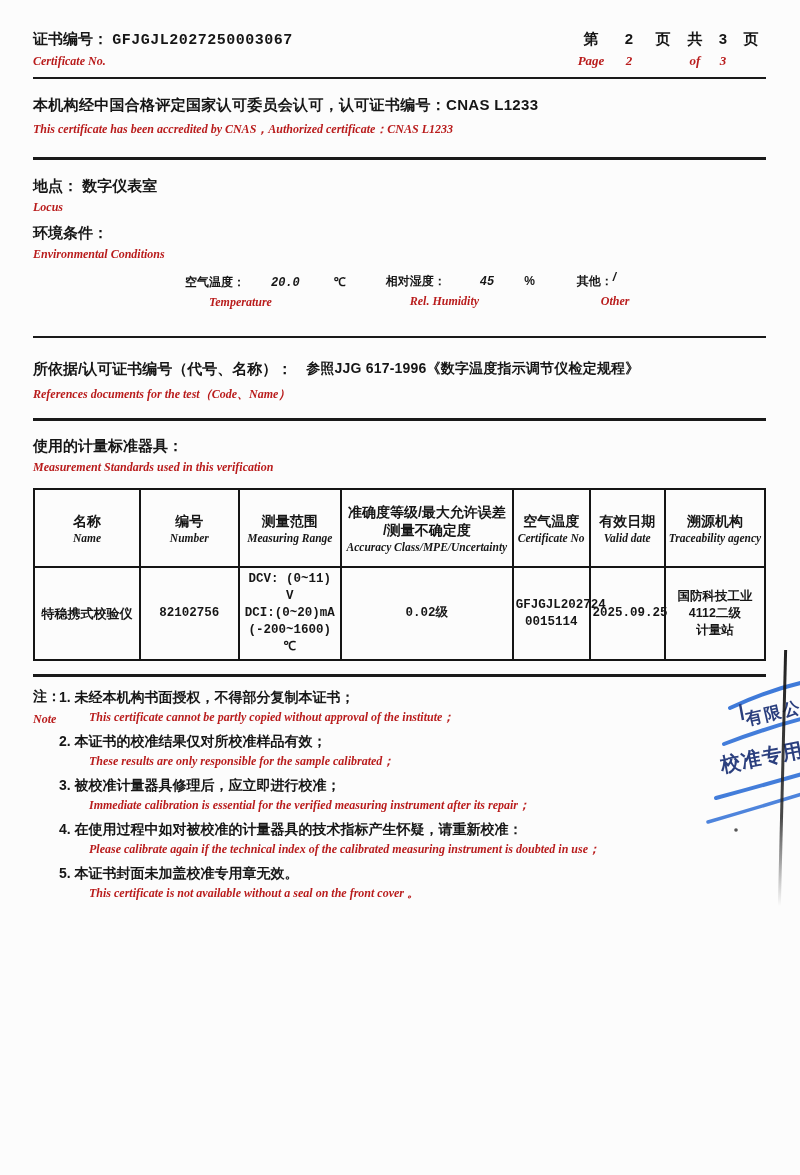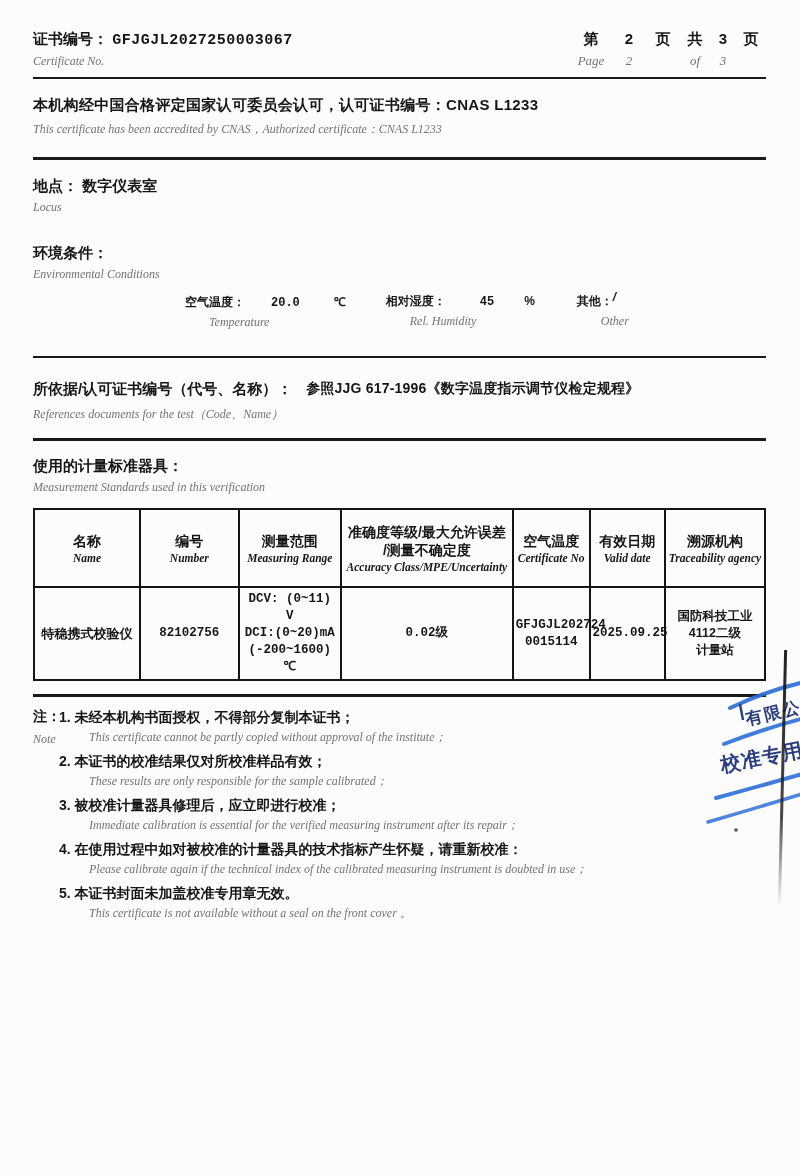--- a/index.html
+++ b/index.html
@@ -2,21 +2,21 @@
 <html><head>
 <meta charset="utf-8">
 <style>
   * { margin:0; padding:0; box-sizing:border-box; }
   html,body { width:800px; height:1175px; }
   body { font-family:"Liberation Sans", sans-serif; color:#161616; background:#ffffff; }
   .page { position:relative; width:800px; height:1175px; background:#fcfcfc; overflow:hidden; }
   .content { position:relative; padding:30px 34px 0 33px; }
 
   .zh-b { font-weight:700; }
-  .en-i { font-family:"Liberation Serif", serif; font-style:italic; font-weight:400; font-size:12px; color:#737373; }
+  .en-i { font-family:"Liberation Serif", serif; font-style:italic; font-weight:700; font-size:12px; color:#b91c1c; }
   .mono { font-family:"Liberation Mono","DejaVu Sans Mono",monospace; font-weight:700; }
   .pre { white-space:pre-line; }
 
   .rule { background:#1a1a1a; width:733px; }
   .rule.thin { height:2px; }
   .rule.thick { height:3px; }
 
   
   .hdr { display:flex; justify-content:space-between; align-items:flex-start; }
   .hdr-left .line1 { font-size:15px; }
@@ -29,26 +29,26 @@
 
   
   .accred { margin-top:17px; }
   .accred .zh { font-size:15px; font-weight:700; letter-spacing:.3px; }
   .accred .en { margin-top:6px; }
 
   
   .sec-pair .zh { font-size:15px; font-weight:700; }
   .sec-pair .en { margin-top:4px; }
   .loc { margin-top:17px; }
-  .envt { margin-top:29px; }
+  .envt { margin-top:9px; }
   .env-row { margin-top:11px; padding-left:152px; display:flex; }
   .env-item { display:flex; flex-direction:column; }
   .env-item .vals { font-size:12px; display:flex; align-items:baseline; }
   .env-item .vals .lab { font-weight:700; }
-  .env-item .vals .val { font-weight:700; font-family:"Liberation Mono","DejaVu Sans Mono",monospace; }
+  .env-item .vals .val { font-weight:700; font-family:"Liberation Mono","DejaVu Sans Mono",monospace;font-style:italic; }
   .env-item .en { margin-top:4px;margin-left:24px; }
   .gap1 { width:26px; } .gap2 { width:34px; } .gap3 { width:30px; }
   .slash { font-style:italic; position:relative; top:-4px; font-weight:700; }
 
   
   .refs { margin-top:22px; display:flex; }
   .refs .left .zh { font-size:15px; font-weight:700; }
   .refs .left .en { margin-top:7px; }
   .refs .val { font-size:14px; font-weight:700; margin-left:14px; letter-spacing:.2px; }
 

